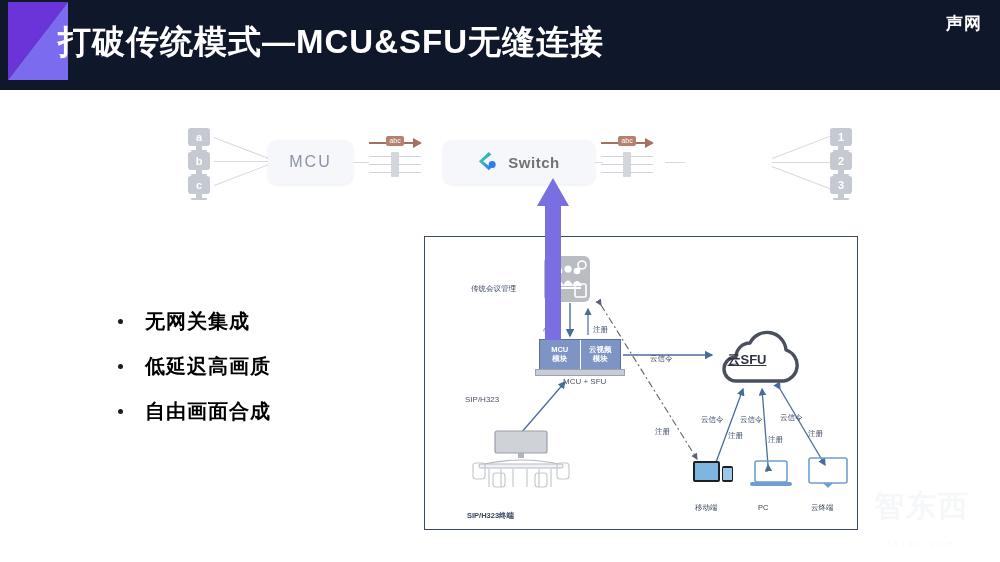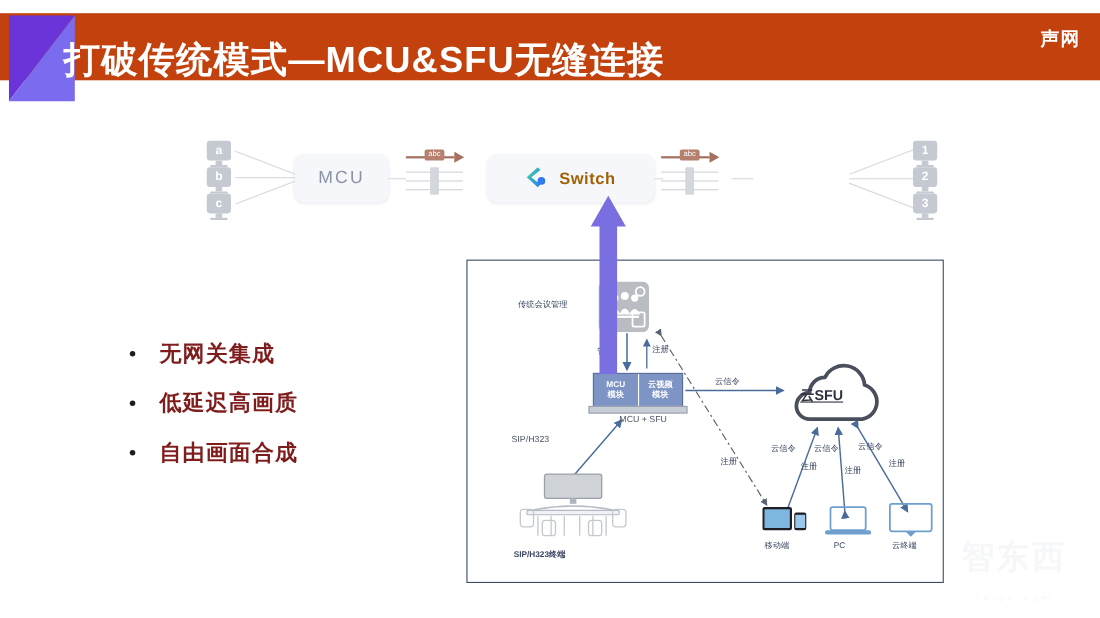--- a/index.html
+++ b/index.html
@@ -5,22 +5,22 @@
   html,body{margin:0;padding:0;}
   body{
     width:1000px;height:562px;
     background:#ffffff;
     font-family:"Liberation Sans","DejaVu Sans",sans-serif;
     overflow:hidden;
     position:relative;
   }
   
   .header{
-    position:absolute;left:0;top:12px;width:1000px;height:61px;
-    background:#c2410c;
+    position:absolute;left:0;top:0;width:1000px;height:90px;
+    background:#0f172a;
   }
   .logo-mark{
     position:absolute;left:8px;top:0;width:68px;height:82px;
     overflow:hidden;
   }
   .logo-mark .tri-a{
     position:absolute;left:0;top:2px;width:0;height:0;
     border-left:60px solid #6b34d9;
     border-bottom:78px solid transparent;
   }
@@ -63,21 +63,21 @@
     position:absolute;width:16px;height:2px;background:#c5c9d2;
     left:3px;top:22px;border-radius:1px;
   }
   .node{
     position:absolute;height:44px;
     background:#f5f7fb;border-radius:9px;
     box-shadow:0 1px 3px rgba(60,70,100,.10);
     display:flex;align-items:center;justify-content:center;
     color:#8b93a5;font-size:16px;letter-spacing:2px;
   }
-  .node.switch{color:#a16207;font-weight:bold;letter-spacing:0.5px;font-size:15px;text-align:right;}
+  .node.switch{color:#737373;font-weight:bold;letter-spacing:0.5px;font-size:15px;text-align:right;}
   .sw-logo{width:20px;height:20px;margin-right:10px;}
   .line{position:absolute;background:#d6d9e0;height:1px;transform-origin:0 0;}
   .relay{position:absolute;width:56px;height:46px;}
   .relay .arrow-line{
     position:absolute;left:0;top:4px;width:44px;height:2px;background:#a5705f;
   }
   .relay .arrow-head{
     position:absolute;left:44px;top:0px;width:0;height:0;
     border-left:9px solid #a5705f;
     border-top:5px solid transparent;
@@ -91,21 +91,21 @@
   .relay .grey-row{position:absolute;left:0;width:52px;height:1px;background:#cfd2d9;}
   .relay .chip{
     position:absolute;left:22px;width:8px;height:9px;
     background:#d3d6dd;border-radius:1px;
   }
 
   
   .bullets{position:absolute;left:118px;top:308px;}
   .bullet{
     display:flex;align-items:center;margin-bottom:18px;
-    color:#7f1d1d;font-size:20px;font-weight:bold;letter-spacing:1px;
+    color:#000000;font-size:20px;font-weight:bold;letter-spacing:1px;
   }
   .bullet .dot{
     width:5px;height:5px;border-radius:50%;background:#1c1c1c;
     margin-right:22px;flex:none;
   }
 
   
   .arch{
     position:absolute;left:424px;top:236px;width:432px;height:292px;
     background:#ffffff;border:1.5px solid #3c4a63;
@@ -117,21 +117,21 @@
   .purple-arrow .shaft{
     position:absolute;left:8px;top:26px;width:16px;height:136px;background:#7a6fe0;
   }
   .purple-arrow .head{
     position:absolute;left:0;top:0;width:0;height:0;
     border-left:16px solid transparent;
     border-right:16px solid transparent;
     border-bottom:28px solid #7a6fe0;
   }
   .a-txt{position:absolute;color:#2f3a52;white-space:nowrap;}
-  .a-lbl-cn{font-size:7.5px;color:#3a4660;}
+  .a-lbl-cn{font-size:7.5px;color:#3a4660;margin-top:12px;}
   .a-lbl-en{font-size:8px;color:#4b5568;}
   .mcu-box{
     position:absolute;left:538px;top:338px;width:80px;height:30px;
     border:1px solid #5c6f96;background:#7e94c4;
     display:flex;
   }
   .mcu-box .half{
     flex:1;display:flex;flex-direction:column;align-items:center;justify-content:center;
     color:#ffffff;font-size:7.5px;font-weight:bold;line-height:1.15;
   }

